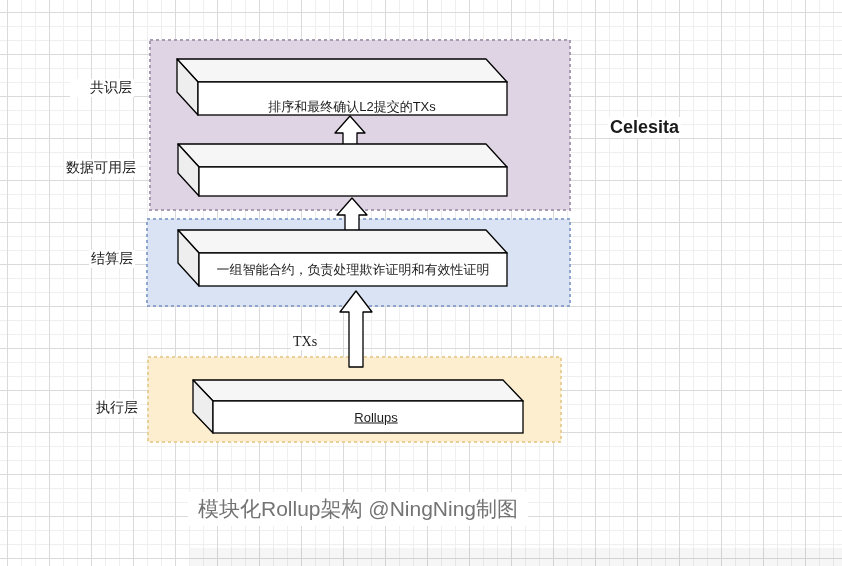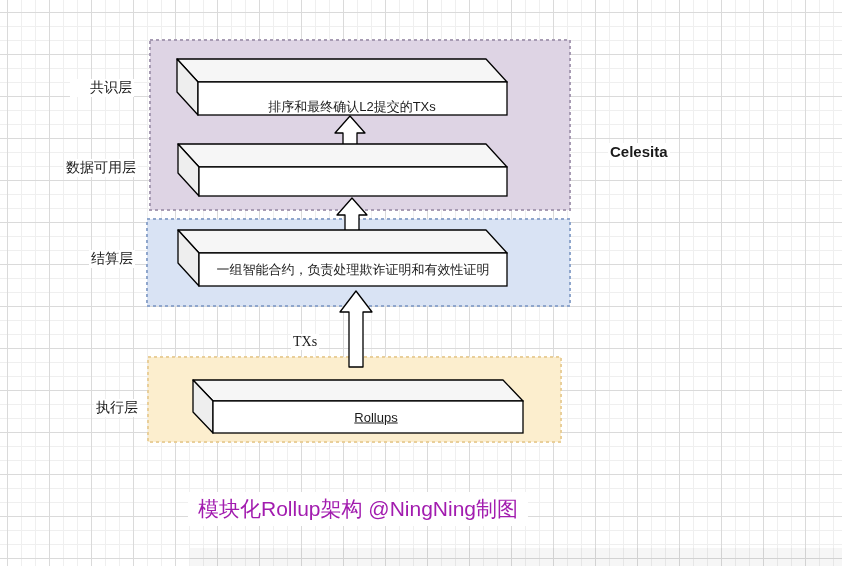--- a/index.html
+++ b/index.html
@@ -15,26 +15,26 @@
     background-size:42px 42px,42px 42px,14px 14px,14px 14px;
     background-position:7px 12px,7px 12px,7px 12px,7px 12px;
   }
   svg.shapes{position:absolute;left:0;top:0;}
   .face-front{fill:#ffffff;stroke:#000000;stroke-width:1.3;}
   .face-top{fill:#f6f6f6;stroke:#000000;stroke-width:1.3;stroke-linejoin:round;}
   .face-side{fill:#eeeeee;stroke:#000000;stroke-width:1.3;stroke-linejoin:round;}
   .arrow{fill:#ffffff;stroke:#000000;stroke-width:1.3;stroke-linejoin:round;}
   .lbl{position:absolute;white-space:nowrap;color:#1a1a1a;}
   .layer-lbl{font-size:14px;background:#fff;padding:0 2px;transform:translate(-50%,-50%);}
-  .right-lbl{font-size:15px;font-weight:bold;background:#fff;padding:0 2px;margin-top:26px;}
+  .right-lbl{font-size:18px;font-weight:bold;background:#fff;padding:0 2px;}
   .box-lbl{font-size:13px;transform:translate(-50%,-50%);}
   .txs-lbl{font-size:14px;background:#fff;padding:0 2px;font-family:Liberation Serif, serif;}
   .title{
     position:absolute;left:358px;top:509px;transform:translate(-50%,-50%);
-    font-size:21px;color:#a21caf;background:#fff;padding:3px 10px;white-space:nowrap;
+    font-size:21px;color:#737373;background:#fff;padding:3px 10px;white-space:nowrap;
   }
   .page-shade{position:absolute;left:190px;top:548px;width:652px;height:18px;
     background:rgba(0,0,0,0.035);}
 </style>
 </head>
 <body>
 
 <div class="stage">
 
   <div class="page-shade"></div>

